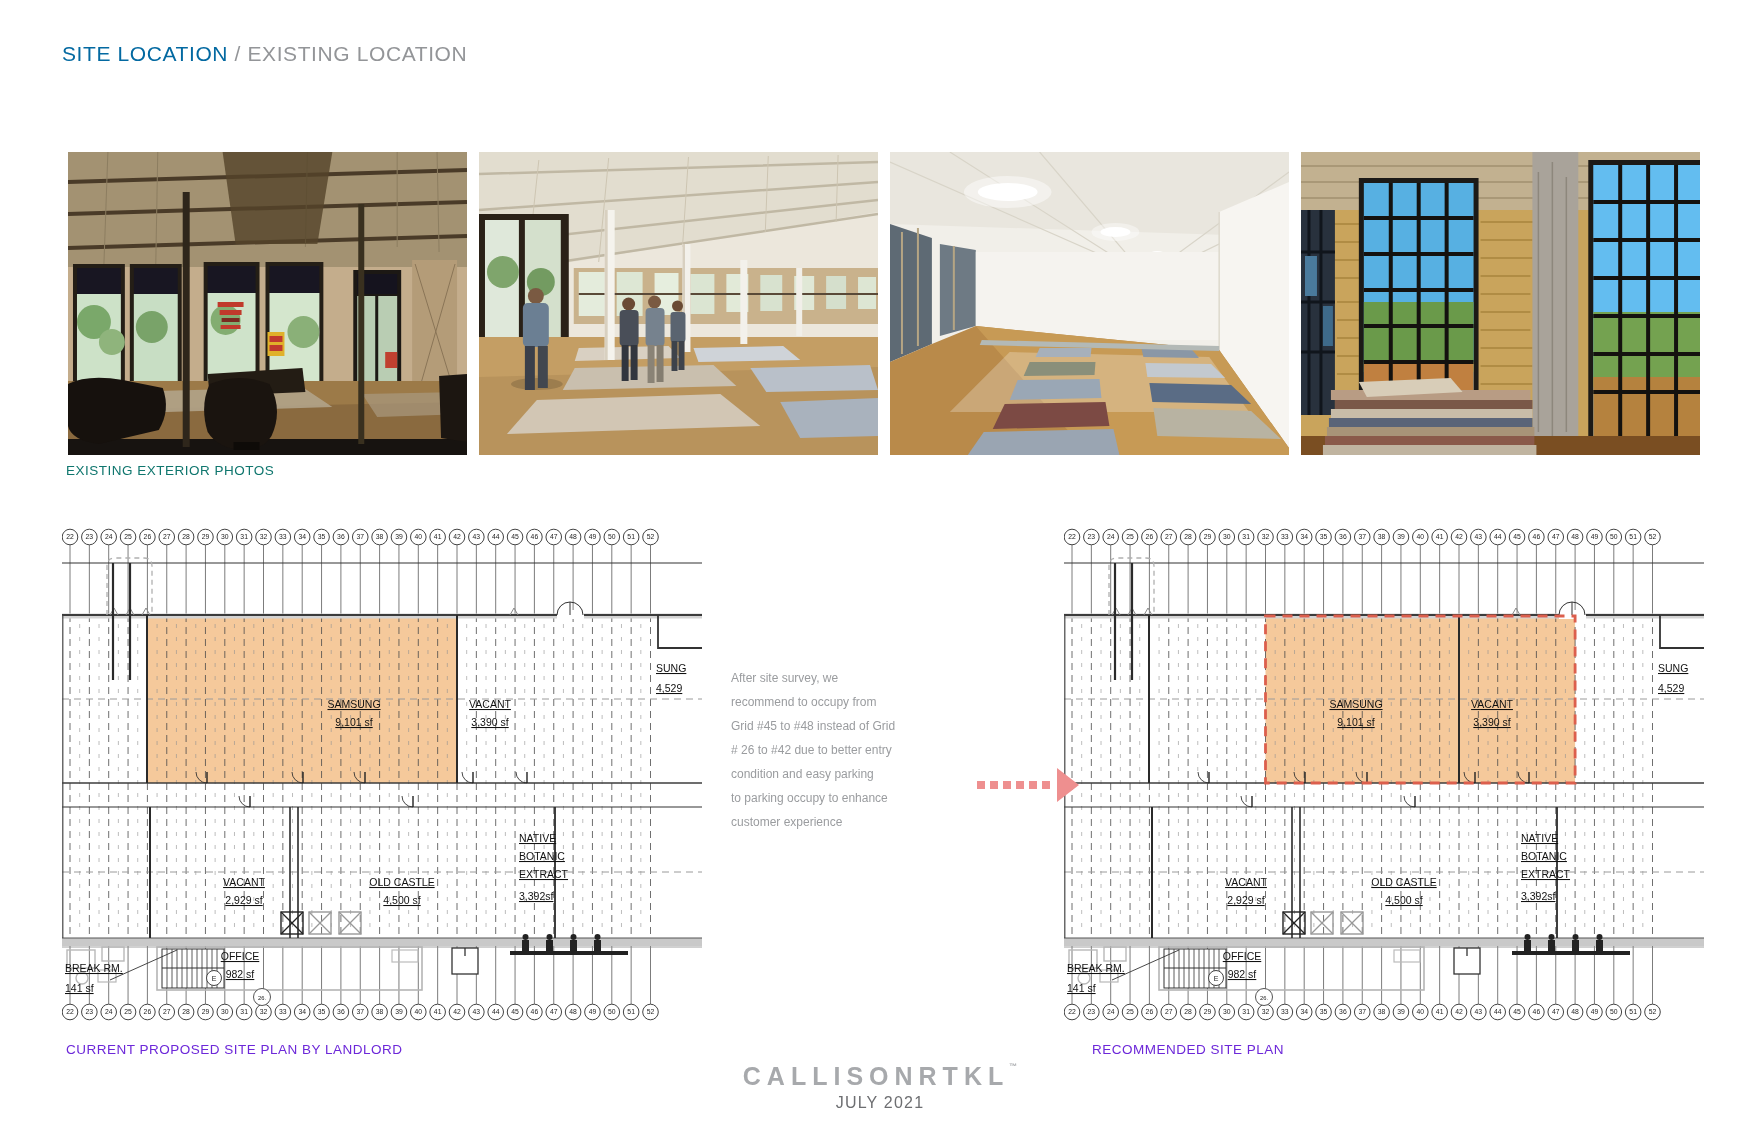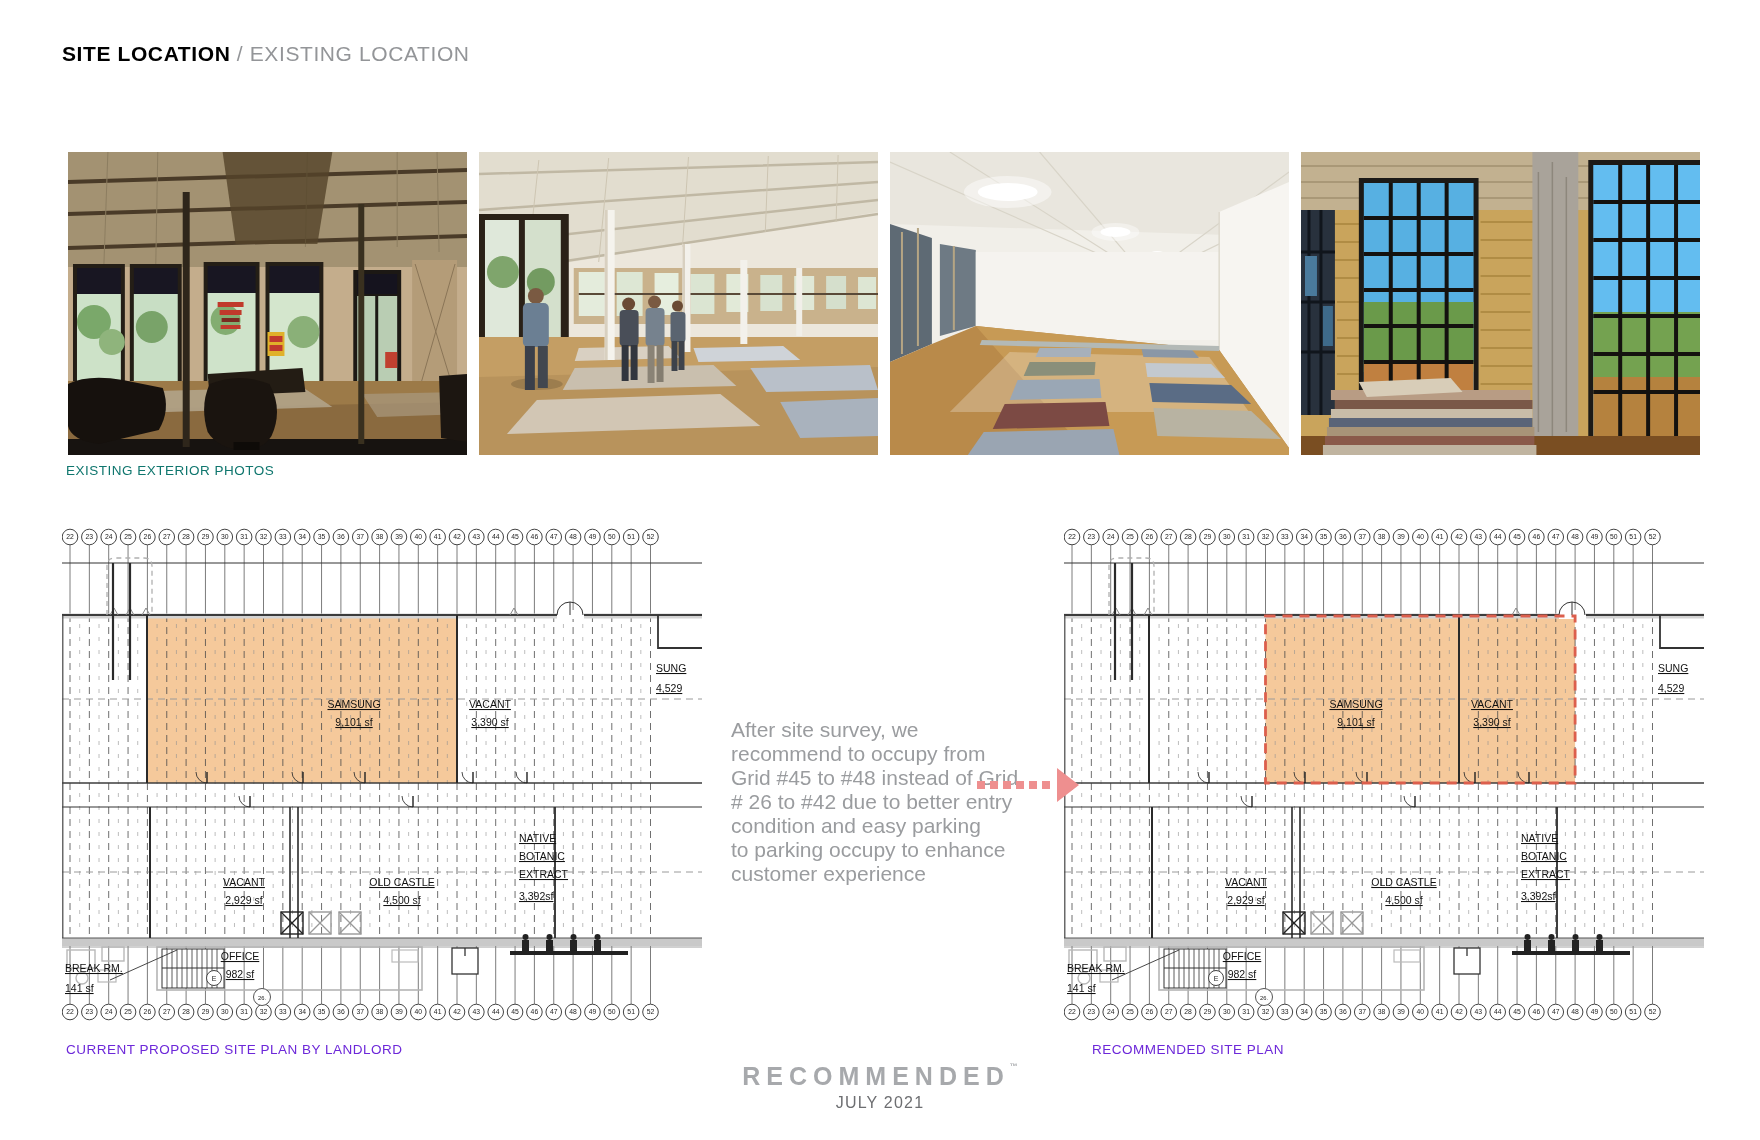--- a/index.html
+++ b/index.html
@@ -2,36 +2,36 @@
 <html><head>
 <meta charset="utf-8">
 <style>
   * { margin:0; padding:0; box-sizing:border-box; }
   html,body { background:#fff; }
   body { font-family:"Liberation Sans", sans-serif; }
   #slide { position:relative; width:1760px; height:1140px; background:#fff; overflow:hidden; }
 
   
   .title { position:absolute; left:62px; top:42px; font-size:21px; letter-spacing:.6px; white-space:nowrap; }
-  .title .primary { font-weight:bold; color:#000000; }
+  .title .primary { font-weight:normal; color:#0369a1; }
   .title .sep, .title .secondary { font-weight:normal; color:#939598; }
 
   
   .photo { position:absolute; top:152px; width:399px; height:303px; overflow:hidden; background:#ddd; }
   .photo svg { display:block; width:100%; height:100%; }
   .photos-caption { position:absolute; left:66px; top:463px; font-size:13.5px; color:#0f766e; letter-spacing:.5px; }
 
   
   .plan { position:absolute; top:520px; width:640px; height:505px; }
   .plan svg { display:block; width:640px; height:505px; overflow:hidden;
               font-family:"Liberation Sans", sans-serif; }
   .plan-caption { position:absolute; top:1042px; font-size:13.5px; color:#6d28d9; letter-spacing:.5px; }
 
   
-  .annotation { position:absolute; left:731px; top:718px; font-size:21px; line-height:24px; color:#9a9c9f; }
+  .annotation { position:absolute; left:731px; top:666px; font-size:12px; line-height:24px; color:#9a9c9f; }
   .annotation div { white-space:nowrap; }
 
   
   .arrow { position:absolute; left:977px; top:768px; display:flex; align-items:center; }
   .arrow .dot { width:8px; height:8px; margin-right:5px; background:#ee8f8f; }
   .arrow .tri { width:0; height:0; border-top:17px solid transparent; border-bottom:17px solid transparent;
                 border-left:22px solid #ee8f8f; margin-left:2px; }
 
   
   .footer { position:absolute; left:0; top:1062px; width:1760px; text-align:center; }
@@ -968,17 +968,17 @@
     <span class="dot" style="background: rgb(238, 143, 143);"></span>
       <span class="dot" style="background: rgb(238, 143, 143);"></span>
       <span class="dot" style="background: rgb(238, 143, 143);"></span>
     <span class="dot" style="background: rgb(238, 143, 143);"></span>
       <span class="dot" style="background: rgb(238, 143, 143);"></span>
       <span class="dot" style="background: rgb(238, 143, 143);"></span>
     <span class="tri" style="border-left-color: rgb(238, 143, 143);"></span>
   </div>
 
   <div class="footer">
-    <div class="logo"><span>RECOMMENDED</span><sup>™</sup></div>
+    <div class="logo"><span>CALLISONRTKL</span><sup>™</sup></div>
     <div class="date">JULY 2021</div>
   </div>
 
 </div>
 
 </body></html>

